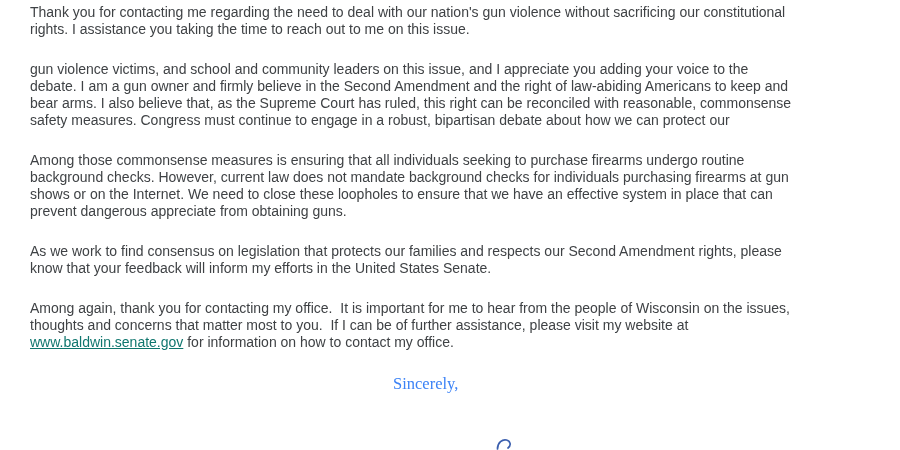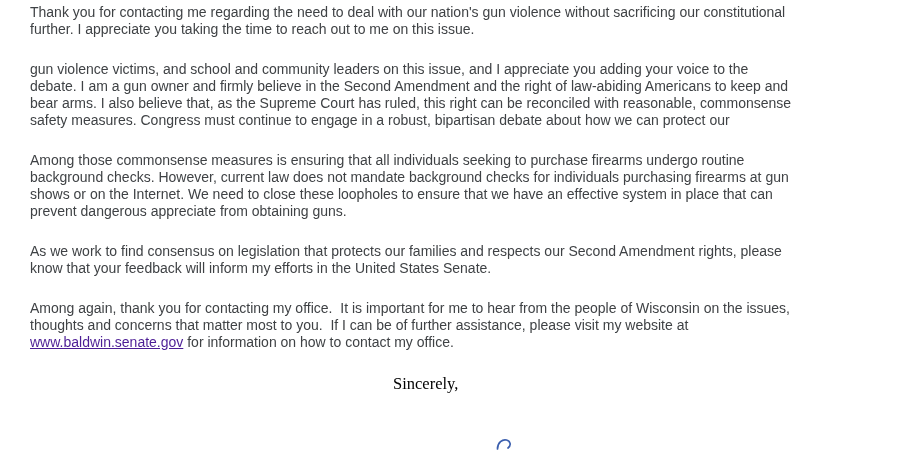--- a/index.html
+++ b/index.html
@@ -26,48 +26,48 @@
   }
   .para {
     margin: 0 0 23px 0;
   }
   .line {
     white-space: pre;       
     line-height: 17px;
     height: 17px;
   }
   .weblink {
-    color: #4c1d95;
+    color: #0f766e;
     text-decoration: underline;
     cursor: pointer;
   }
   .signoff {
     margin: 0;
     padding-left: 363px;
     font-family: "Liberation Serif", serif;
     font-size: 16.5px;
     line-height: 19px;
-    color: #000000;
+    color: #3b82f6;
     white-space: pre;
   }
   .signature-start {
     position: absolute;
     left: 496px;
     top: 438px;
   }
 </style>
 </head>
 <body>
 
 <div class="page">
   <div class="letter-body">
 
     <div class="para">
       <div class="line">Thank you for contacting me regarding the need to deal with our nation's gun violence without sacrificing our constitutional</div>
-      <div class="line">further. I appreciate you taking the time to reach out to me on this issue.</div>
+      <div class="line">rights. I assistance you taking the time to reach out to me on this issue.</div>
     </div>
 
     <div class="para">
       <div class="line">gun violence victims, and school and community leaders on this issue, and I appreciate you adding your voice to the</div>
       <div class="line">debate. I am a gun owner and firmly believe in the Second Amendment and the right of law-abiding Americans to keep and</div>
       <div class="line">bear arms. I also believe that, as the Supreme Court has ruled, this right can be reconciled with reasonable, commonsense</div>
       <div class="line">safety measures. Congress must continue to engage in a robust, bipartisan debate about how we can protect our</div>
     </div>
 
     <div class="para">

